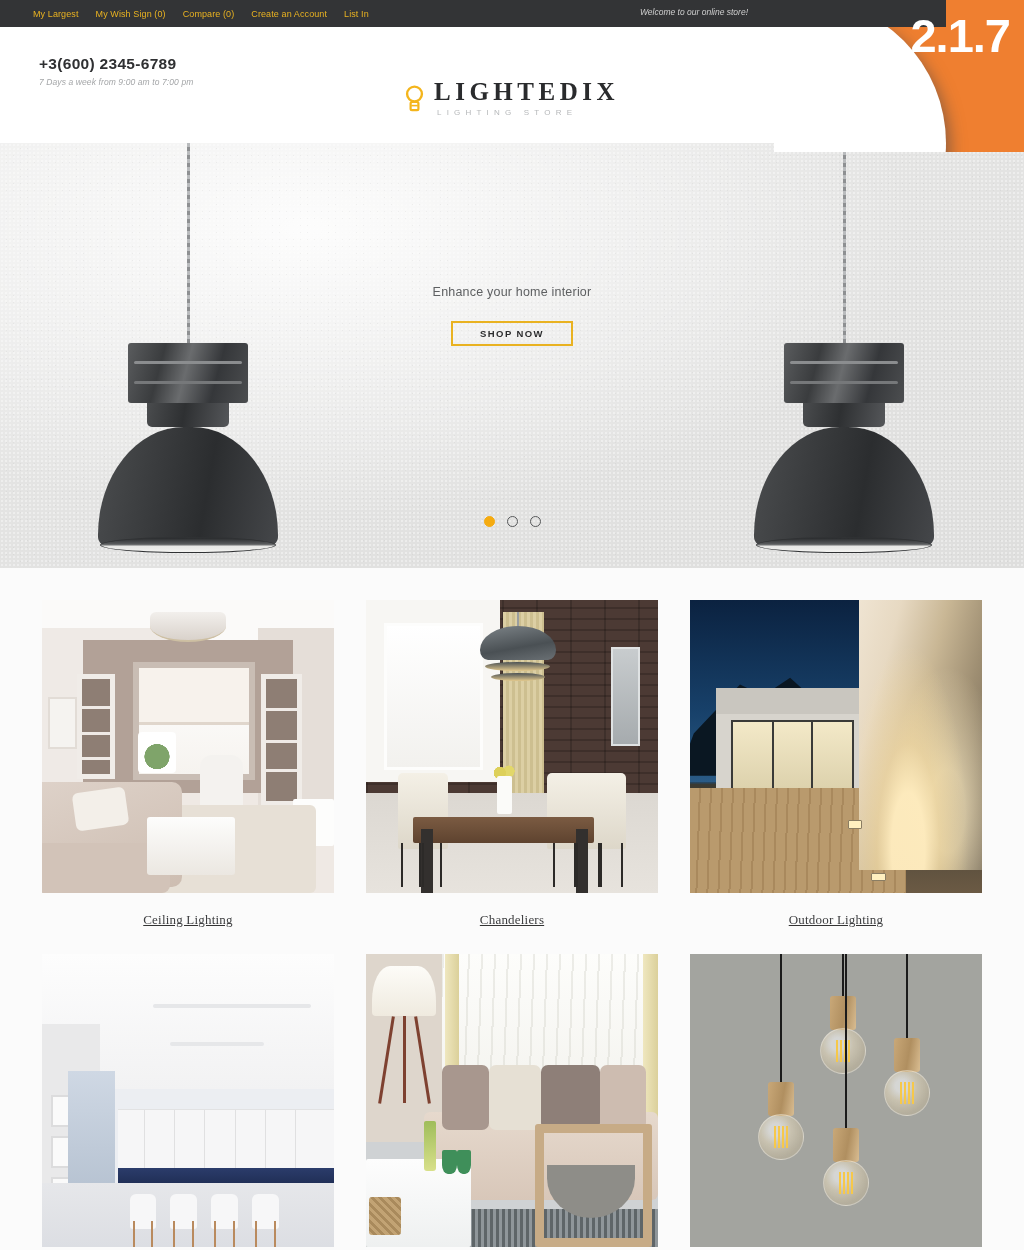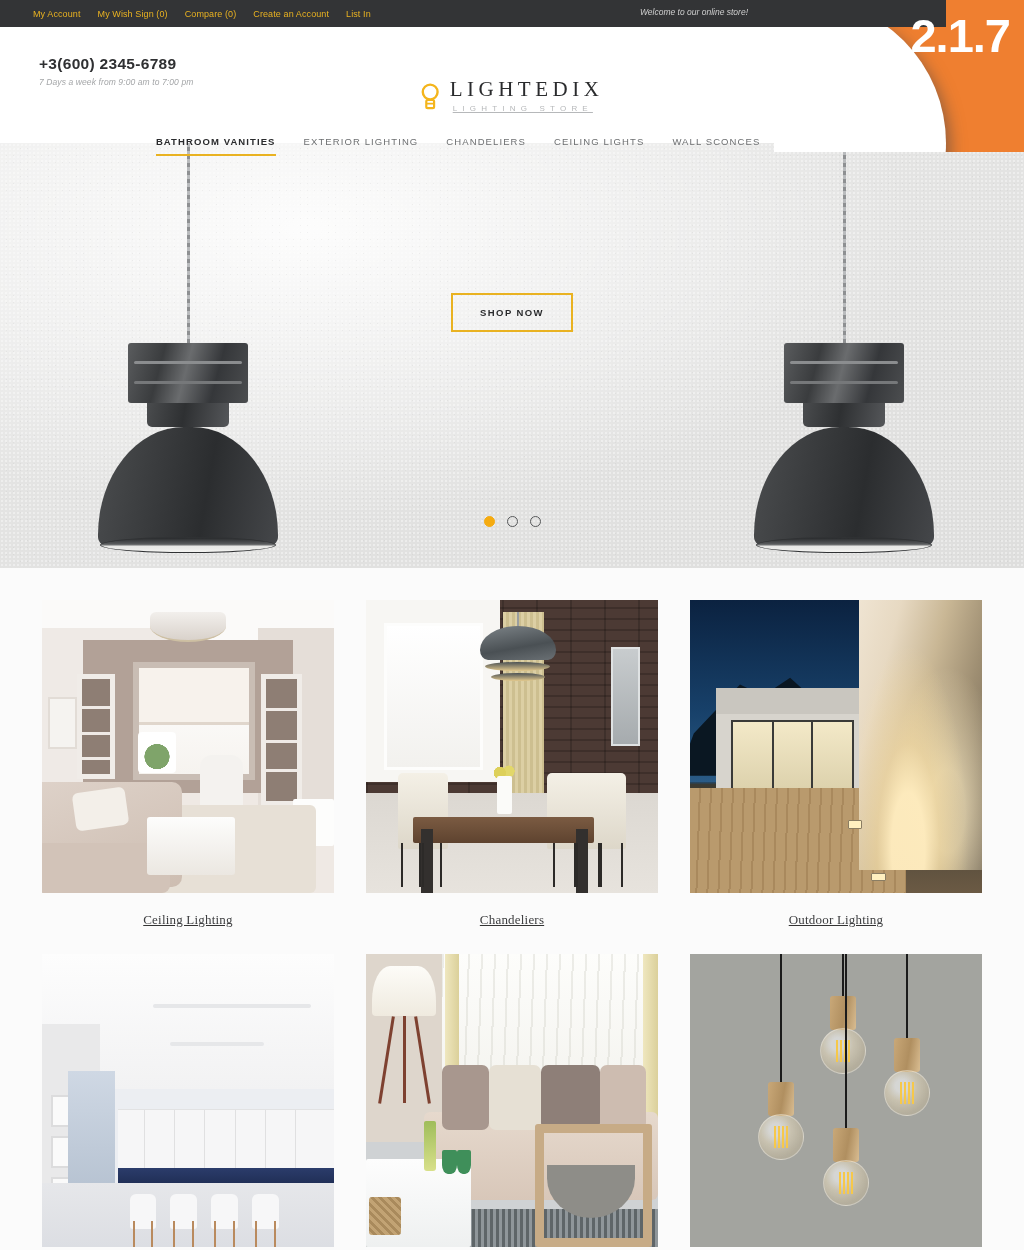--- a/index.html
+++ b/index.html
@@ -117,33 +117,32 @@
     transform: translateX(-50%);
     top: 52px;
     display: flex;
     align-items: center;
     gap: 10px;
   }
   .logo-bulb { width: 19px; height: 27px; display: block; }
   .logo-text { line-height: 1; }
   .logo-name {
     font-family: "Liberation Serif", serif;
-    font-size: 21px;
-    font-weight: normal;
+    font-size: 25px;
+    font-weight: bold;
     letter-spacing: 4.5px;
     color: #2a2b2d;
   }
   .logo-sub {
     font-family: "Liberation Sans", sans-serif;
     font-size: 8px;
     letter-spacing: 5.2px;
     color: #b6b8ba;
     margin-top: 5px;
     margin-left: 3px;
-    text-decoration: underline;
   }
 
   
   .nav {
     position: absolute;
     left: 0; right: 0;
     top: 108px;
     display: flex;
     justify-content: center;
     align-items: center;
@@ -220,21 +219,21 @@
   }
   .hero-btn {
     display: inline-block;
     margin-top: 22px;
     border: 2px solid #e9b221;
     background: transparent;
     color: #2a2b2d;
     font-size: 9.5px;
     font-weight: bold;
     letter-spacing: 1.4px;
-    padding: 12px 27px;
+    padding: 5px 27px;
     cursor: pointer;
   }
   .hero-dots {
     position: absolute;
     left: 0; right: 0;
     bottom: 41px;
     display: flex;
     justify-content: center;
     gap: 12px;
     z-index: 6;
@@ -445,21 +444,21 @@
   .bulbunit .fil { position:absolute; left:50%; transform:translateX(-50%); width:14px; height:22px; background:repeating-linear-gradient(90deg,#f6c84a 0 2px, transparent 2px 4px); }
 
   
   .cat-row2 .cat-img { height: 293px; }
 </style>
 </head>
 <body>
 
 <div class="topbar">
   <div class="topbar-links">
-    <a href="#"><span>My Account</span></a>
+    <a href="#"><span>My Largest</span></a>
     <a href="#"><span>My Wish Sign</span> <span class="cnt">(0)</span></a>
     <a href="#"><span>Compare</span> <span class="cnt">(0)</span></a>
     <a href="#"><span>Create an Account</span></a>
     <a href="#"><span>List In</span></a>
   </div>
   <div class="topbar-welcome">Welcome to our online store!</div>
 </div>
 
 <div class="header">
   <div class="phone-block">
@@ -472,32 +471,20 @@
       <circle cx="9.5" cy="9" r="7.4" fill="none" stroke="#f4b51c" stroke-width="2.4"></circle>
       <rect x="5.6" y="17" width="7.8" height="8.2" rx="1.4" fill="none" stroke="#f4b51c" stroke-width="2.2"></rect>
       <line x1="6.2" y1="20.6" x2="12.8" y2="20.6" stroke="#f4b51c" stroke-width="1.6"></line>
     </svg>
     <div class="logo-text">
       <div class="logo-name">LIGHTEDIX</div>
       <div class="logo-sub">LIGHTING STORE</div>
     </div>
   </div>
 
-  <div class="nav">
-    <a class="nav-item active" href="#">BATHROOM VANITIES</a>
-    <a class="nav-item" href="#">EXTERIOR LIGHTING</a>
-    <a class="nav-item" href="#">CHANDELIERS</a>
-    <a class="nav-item" href="#">CEILING LIGHTS</a>
-    <a class="nav-item" href="#">WALL SCONCES</a>
-    <a class="nav-item" href="#">LAMPS</a>
-    <svg class="nav-search" viewBox="0 0 16 16">
-      <circle cx="6.6" cy="6.6" r="4.8" fill="none" stroke="#f3b01d" stroke-width="1.7"></circle>
-      <line x1="10.3" y1="10.4" x2="14.6" y2="14.6" stroke="#f3b01d" stroke-width="1.9" stroke-linecap="round"></line>
-    </svg>
-  </div>
 </div>
 
 <div class="ribbon">
   <div class="orange"></div>
   <div class="curlmask"></div>
   <div class="darkwedge"></div>
 </div>
 <div class="ribbon-version">2.1.7</div>
 
 <div class="hero">
@@ -515,20 +502,21 @@
   <div class="lamp right">
     <div class="chain"></div>
     <div class="cage"></div>
     <div class="collar"></div>
     <div class="shade">
         <div class="rim"></div>
       </div>
   </div>
 
   <div class="hero-content">
+    <div class="hero-sub">Enhance your home interior</div>
     <button class="hero-btn">SHOP NOW</button>
   </div>
 
   <div class="hero-dots">
     <span class="dot active"></span>
     <span class="dot"></span>
     <span class="dot"></span>
   </div>
 </div>
 

